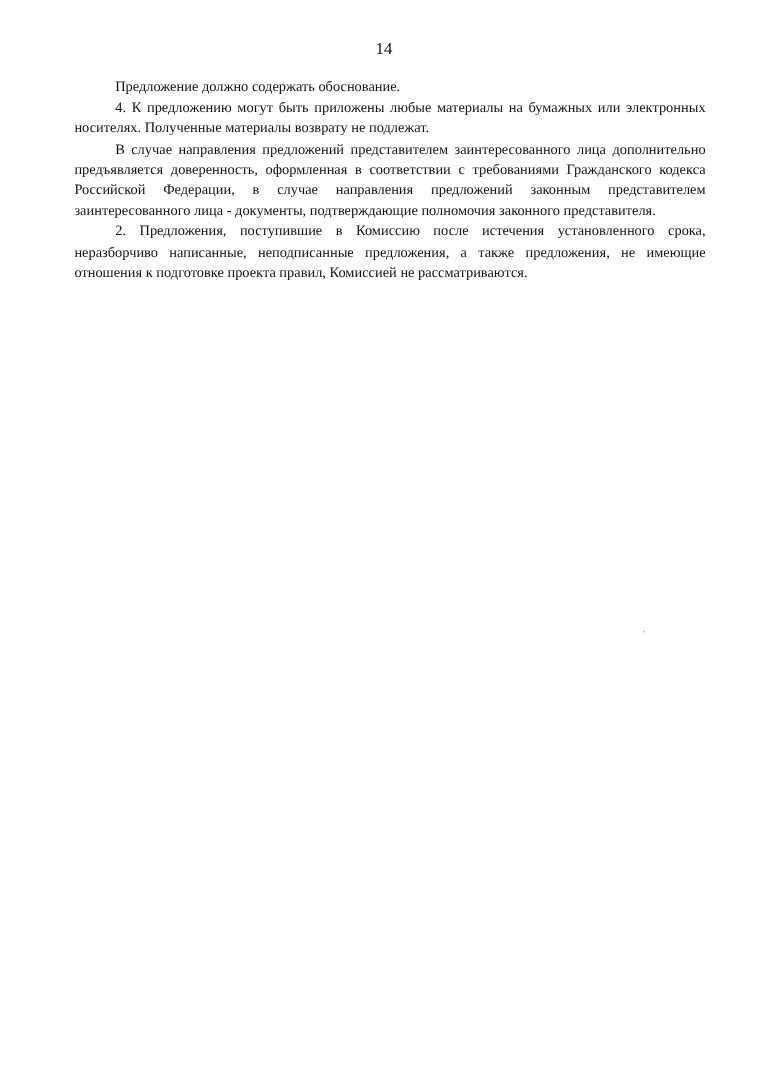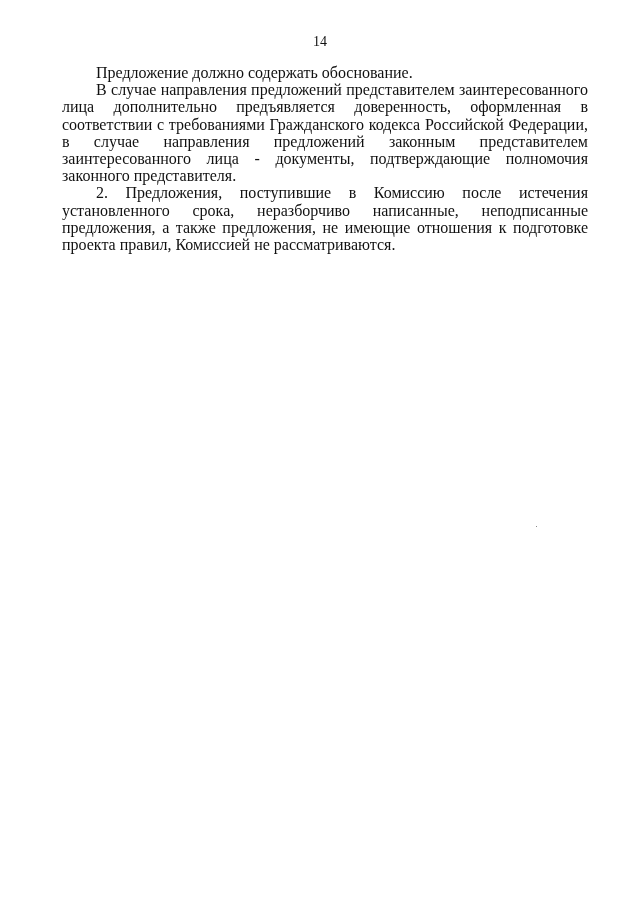--- a/index.html
+++ b/index.html
@@ -1,28 +1,29 @@
 <!DOCTYPE html>
 <html><head>
 <meta charset="utf-8">
 <style>
   html, body { margin:0; padding:0; background:#ffffff; }
   body { width:640px; height:905px; position:relative; overflow:hidden;
          font-family:"Liberation Serif", "DejaVu Serif", serif; color:#111; }
   .page-number { position:absolute; top:34px; left:0; width:640px; text-align:center;
                  font-size:14px; }
   .body-text { position:absolute; top:64px; left:62px; width:526px;
-               font-size:16px; line-height:17.2px; }
+               font-size:12px; line-height:17.2px; }
   .para { margin:0; text-align:justify; text-indent:34px; }
   .speck { position:absolute; left:536px; top:526px; width:1px; height:1px; background:#888; }
 </style>
 </head>
 <body>
 
 <div>
   <div class="page-number">14</div>
   <div class="body-text">
     <p class="para">Предложение должно содержать обоснование.</p>
+    <p class="para">4. К предложению могут быть приложены любые материалы на бумажных или электронных носителях. Полученные материалы возврату не подлежат.</p>
     <p class="para">В случае направления предложений представителем заинтересованного лица дополнительно предъявляется доверенность, оформленная в соответствии с требованиями Гражданского кодекса Российской Федерации, в случае направления предложений законным представителем заинтересованного лица - документы, подтверждающие полномочия законного представителя.</p>
     <p class="para">2. Предложения, поступившие в Комиссию после истечения установленного срока, неразборчиво написанные, неподписанные предложения, а также предложения, не имеющие отношения к подготовке проекта правил, Комиссией не рассматриваются.</p>
   </div>
   <div class="speck"></div>
 </div>
 
 </body></html>

